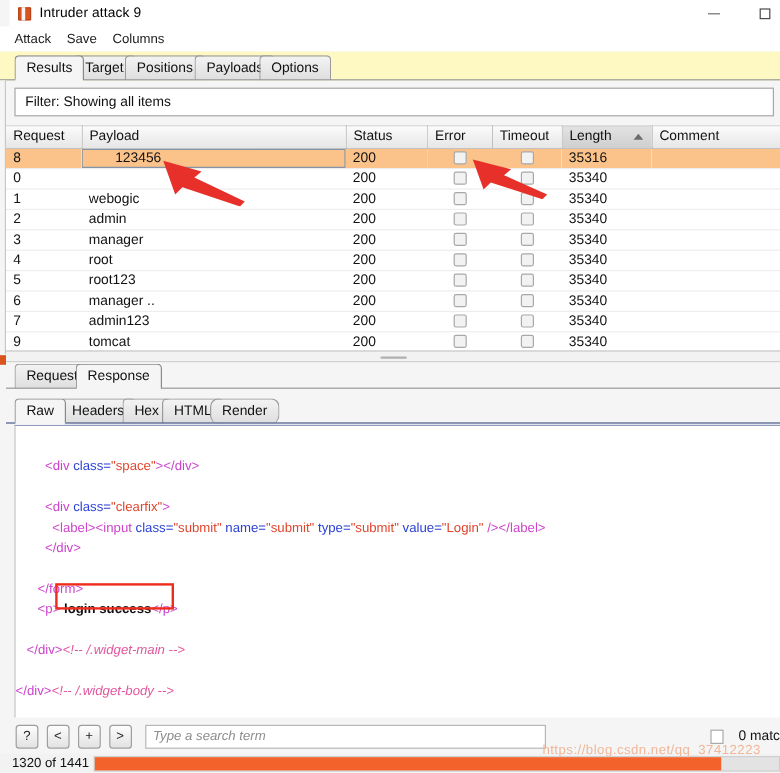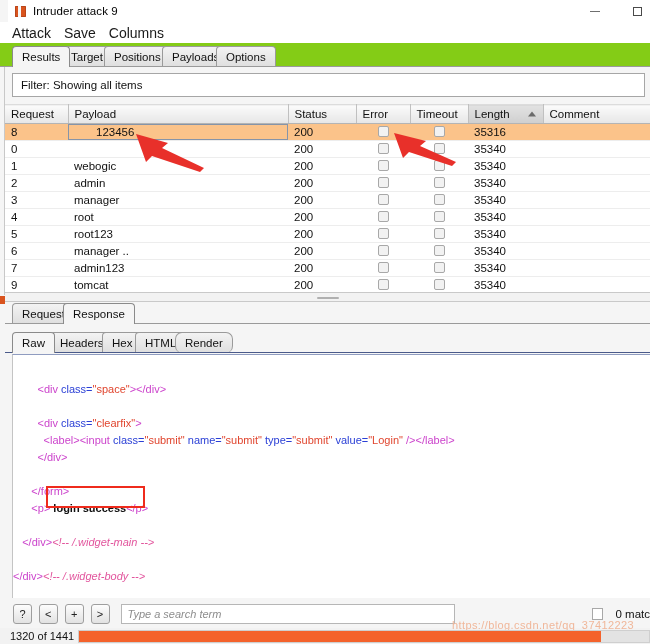--- a/index.html
+++ b/index.html
@@ -30,26 +30,26 @@
   .win-btns { margin-left:auto; display:flex; height:22px; }
   .win-btn { width:42px; height:22px; display:flex; align-items:center; justify-content:center; }
   .win-btn .min-g { width:10px; height:1px; background:#6f6f6f; }
   .win-btn .max-g { width:9px; height:9px; border:1px solid #4a4a4a; }
 
   
   .menubar {
     position:absolute; left:0; top:22px; width:650px; height:21px;
     background:#ffffff; display:flex; align-items:center; padding-left:12px;
   }
-  .menu-item { font-size:14px; color:#1a1a1a; margin-right:13px; }
+  .menu-item { font-size:11px; color:#1a1a1a; margin-right:13px; }
 
   
   .tabstrip {
     position:absolute; left:0; top:43px; width:650px; height:24px;
-    background:#84cc16;
+    background:#fef9c3;
   }
   .tabstrip::after{
     content:""; position:absolute; left:0; bottom:0; width:650px; height:1px;
     background:#9a9a9a;
   }
   .tab {
     position:absolute; bottom:0; height:21px; padding:0 9px;
     display:flex; align-items:center;
     font-size:11.5px; color:#111;
     border:1px solid #9a9a9a; border-bottom:none;

